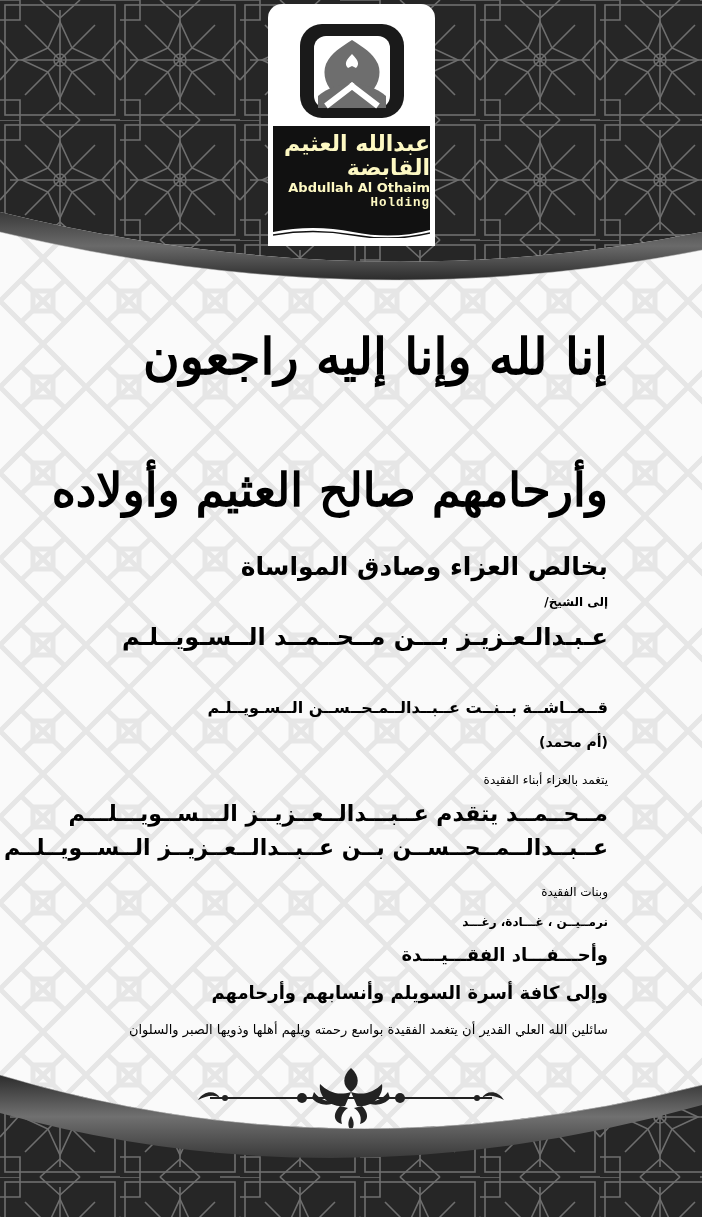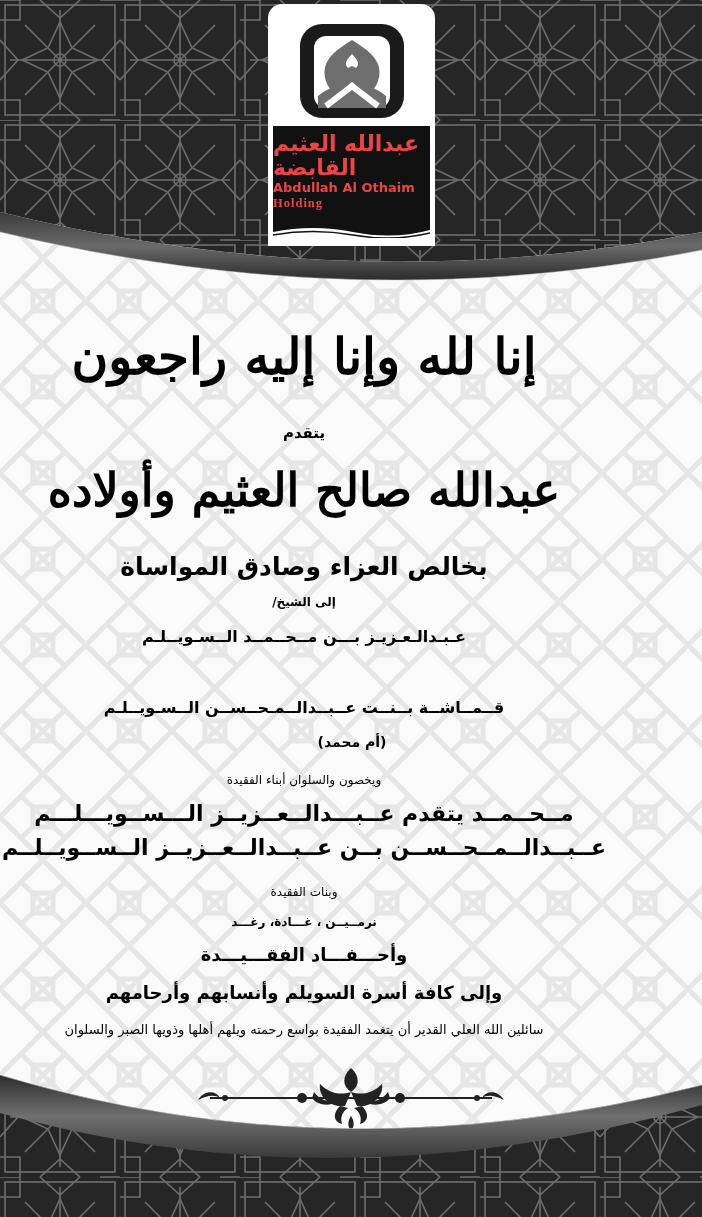--- a/index.html
+++ b/index.html
@@ -7,25 +7,25 @@
          font-family:"DejaVu Sans", sans-serif; }
   .page { position:absolute; inset:0; background:#fafafa; overflow:hidden; }
   .page-pattern { position:absolute; inset:0; }
   .band { position:absolute; left:0; width:702px; }
   .band-top { top:0; height:300px; }
   .band-bottom { bottom:0; height:160px; }
   .logo-card { position:absolute; left:268px; top:4px; width:167px; height:242px; background:#fff;
                border-radius:14px 14px 0 0; }
   .logo-mark { position:absolute; left:28px; top:18px; width:112px; height:98px; }
   .logo-plate { position:absolute; left:5px; top:122px; width:157px; height:112px; background:#111;
-                color:#ef4444; text-align:left; }
+                color:#fef9c3; text-align:right; }
   .logo-ar { font-family:"DejaVu Sans", sans-serif; font-weight:bold; font-size:22px; line-height:24px; margin-top:6px; direction:rtl; }
   .logo-en1 { font-family:"DejaVu Sans", sans-serif; font-weight:bold; font-size:13px; line-height:16px; }
-  .logo-en2 { font-family:Liberation Serif, serif; font-weight:bold; font-size:12.5px; line-height:14px; letter-spacing:1px; }
-  .line { position:absolute; left:0; width:608px; text-align:center; direction:rtl; white-space:nowrap; }
+  .logo-en2 { font-family:Liberation Mono, monospace; font-weight:bold; font-size:12.5px; line-height:14px; letter-spacing:1px; }
+  .line { position:absolute; left:0; width:608px; text-align:right; direction:rtl; white-space:nowrap; }
   .calli { font-family:"DejaVu Serif", serif; font-weight:bold; }
   .bold { font-family:"DejaVu Sans", sans-serif; font-weight:bold; }
   .reg { font-family:"DejaVu Sans", sans-serif; font-weight:normal; }
   .ornament { position:absolute; left:190px; top:1062px; width:322px; height:70px; }
 </style>
 </head>
 <body>
 
 <div class="page">
 
@@ -81,28 +81,27 @@
       <div class="logo-en1" style="">Abdullah Al Othaim</div>
       <div class="logo-en2">Holding</div>
       <svg width="157" height="14" viewBox="0 0 157 14" style="position:absolute;left:0;bottom:0">
         <path d="M0 8 Q40 0 80 8 T157 6 V14 H0 Z" fill="#fff"></path>
         <path d="M0 11 Q40 4 80 11 T157 9" stroke="#111" stroke-width="1.5" fill="none"></path>
       </svg>
     </div>
   </div>
 
   <div class="line calli" style="top:322px; font-size:50px; line-height:70px;">إنا لله وإنا إليه راجعون</div>
-  <div class="line bold" style="top:422px; font-size:15px; line-height:22px;">يتقدم</div>
-  <div class="line calli" style="top:450px; font-size:46px; line-height:80px;">عبدالله صالح العثيم وأولاده</div>
+  <div class="line calli" style="top:450px; font-size:46px; line-height:80px;">وأرحامهم صالح العثيم وأولاده</div>
   <div class="line bold" style="top:552px; font-size:25px; line-height:30px;">بخالص العزاء وصادق المواساة</div>
   <div class="line bold" style="top:592px; font-size:12px; line-height:20px;">إلى الشيخ/</div>
-  <div class="line bold" style="top:617px; font-size:16px; line-height:40px;">عـبـدالـعـزيـز بـــن مــحــمــد الــسـويــلـم</div>
+  <div class="line bold" style="top:617px; font-size:24px; line-height:40px;">عـبـدالـعـزيـز بـــن مــحــمــد الــسـويــلـم</div>
   <div class="line bold" style="top:688px; font-size:16px; line-height:40px;">قــمــاشــة بــنــت عــبــدالــمـحــســن الــسـويــلـم</div>
-  <div class="line bold" style="top:730px; font-size:14px; line-height:24px;padding-left:48px;">(أم محمد)</div>
-  <div class="line reg" style="top:770px; font-size:12px; line-height:20px;">ويخصون والسلوان أبناء الفقيدة</div>
+  <div class="line bold" style="top:730px; font-size:14px; line-height:24px;">(أم محمد)</div>
+  <div class="line reg" style="top:770px; font-size:12px; line-height:20px;">يتغمد بالعزاء أبناء الفقيدة</div>
   <div class="line bold" style="top:796px; font-size:22px; line-height:36px;">مــحــمــد يتقدم عــبـــدالــعــزيــز الـــســويـــلـــم</div>
   <div class="line bold" style="top:830px; font-size:22px; line-height:36px;">عــبــدالــمــحــســن بــن عــبــدالــعــزيــز الــســويــلــم</div>
   <div class="line reg" style="top:882px; font-size:12px; line-height:20px;">وبنات الفقيدة</div>
   <div class="line bold" style="top:907px; font-size:12px; line-height:30px;">نرمــيــن ، غـــادة، رغـــد</div>
   <div class="line bold" style="top:940px; font-size:18px; line-height:30px;">وأحـــفـــاد الفقـــيـــدة</div>
   <div class="line bold" style="top:978px; font-size:18px; line-height:30px;">وإلى كافة أسرة السويلم وأنسابهم وأرحامهم</div>
   <div class="line reg" style="top:1020px; font-size:13px; line-height:20px;">سائلين الله العلي القدير أن يتغمد الفقيدة بواسع رحمته ويلهم أهلها وذويها الصبر والسلوان</div>
 
   <svg class="ornament" viewBox="0 0 322 70">
     <line x1="20" y1="36" x2="302" y2="36" stroke="#222" stroke-width="2"></line>

